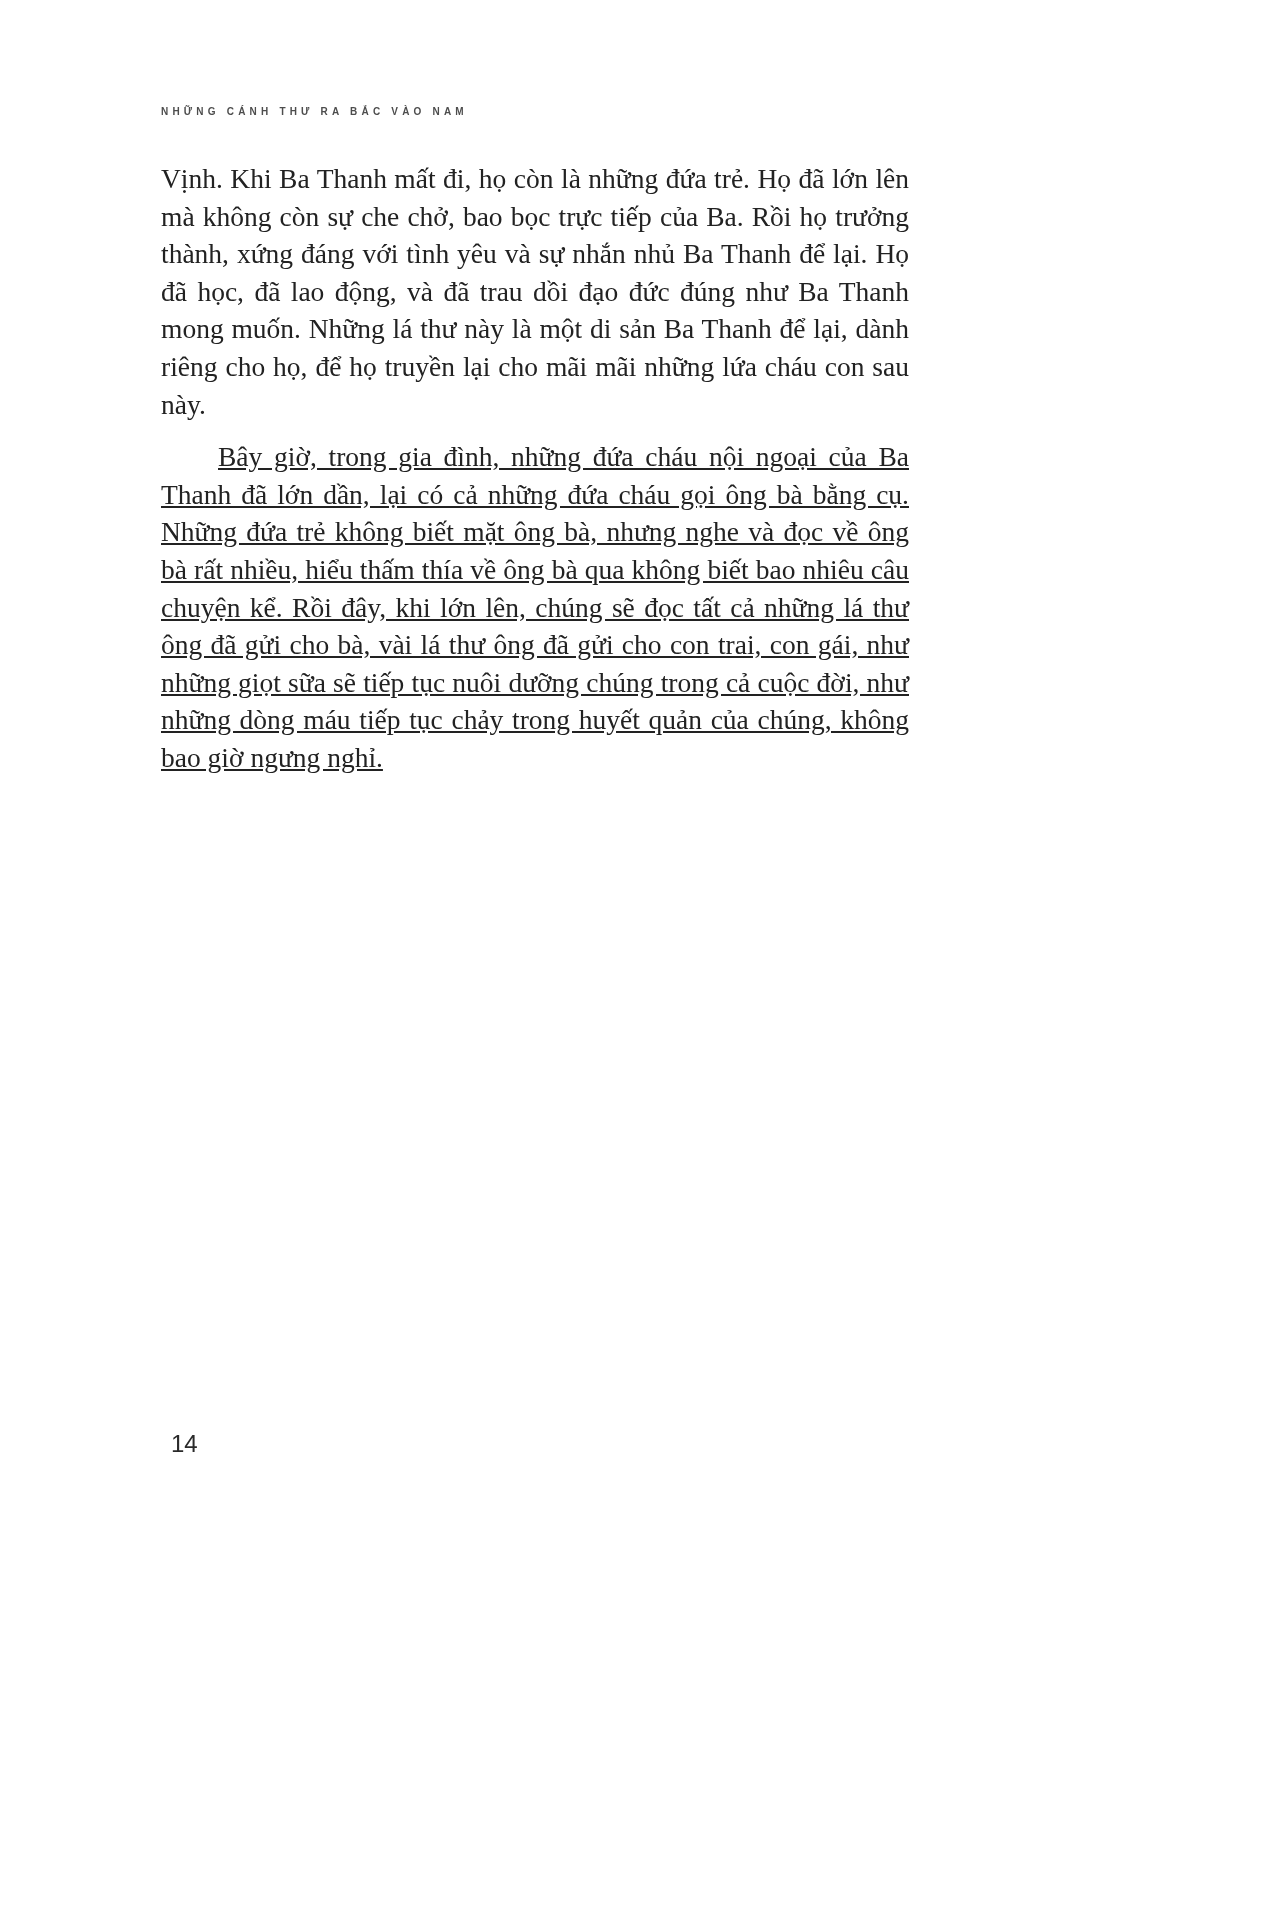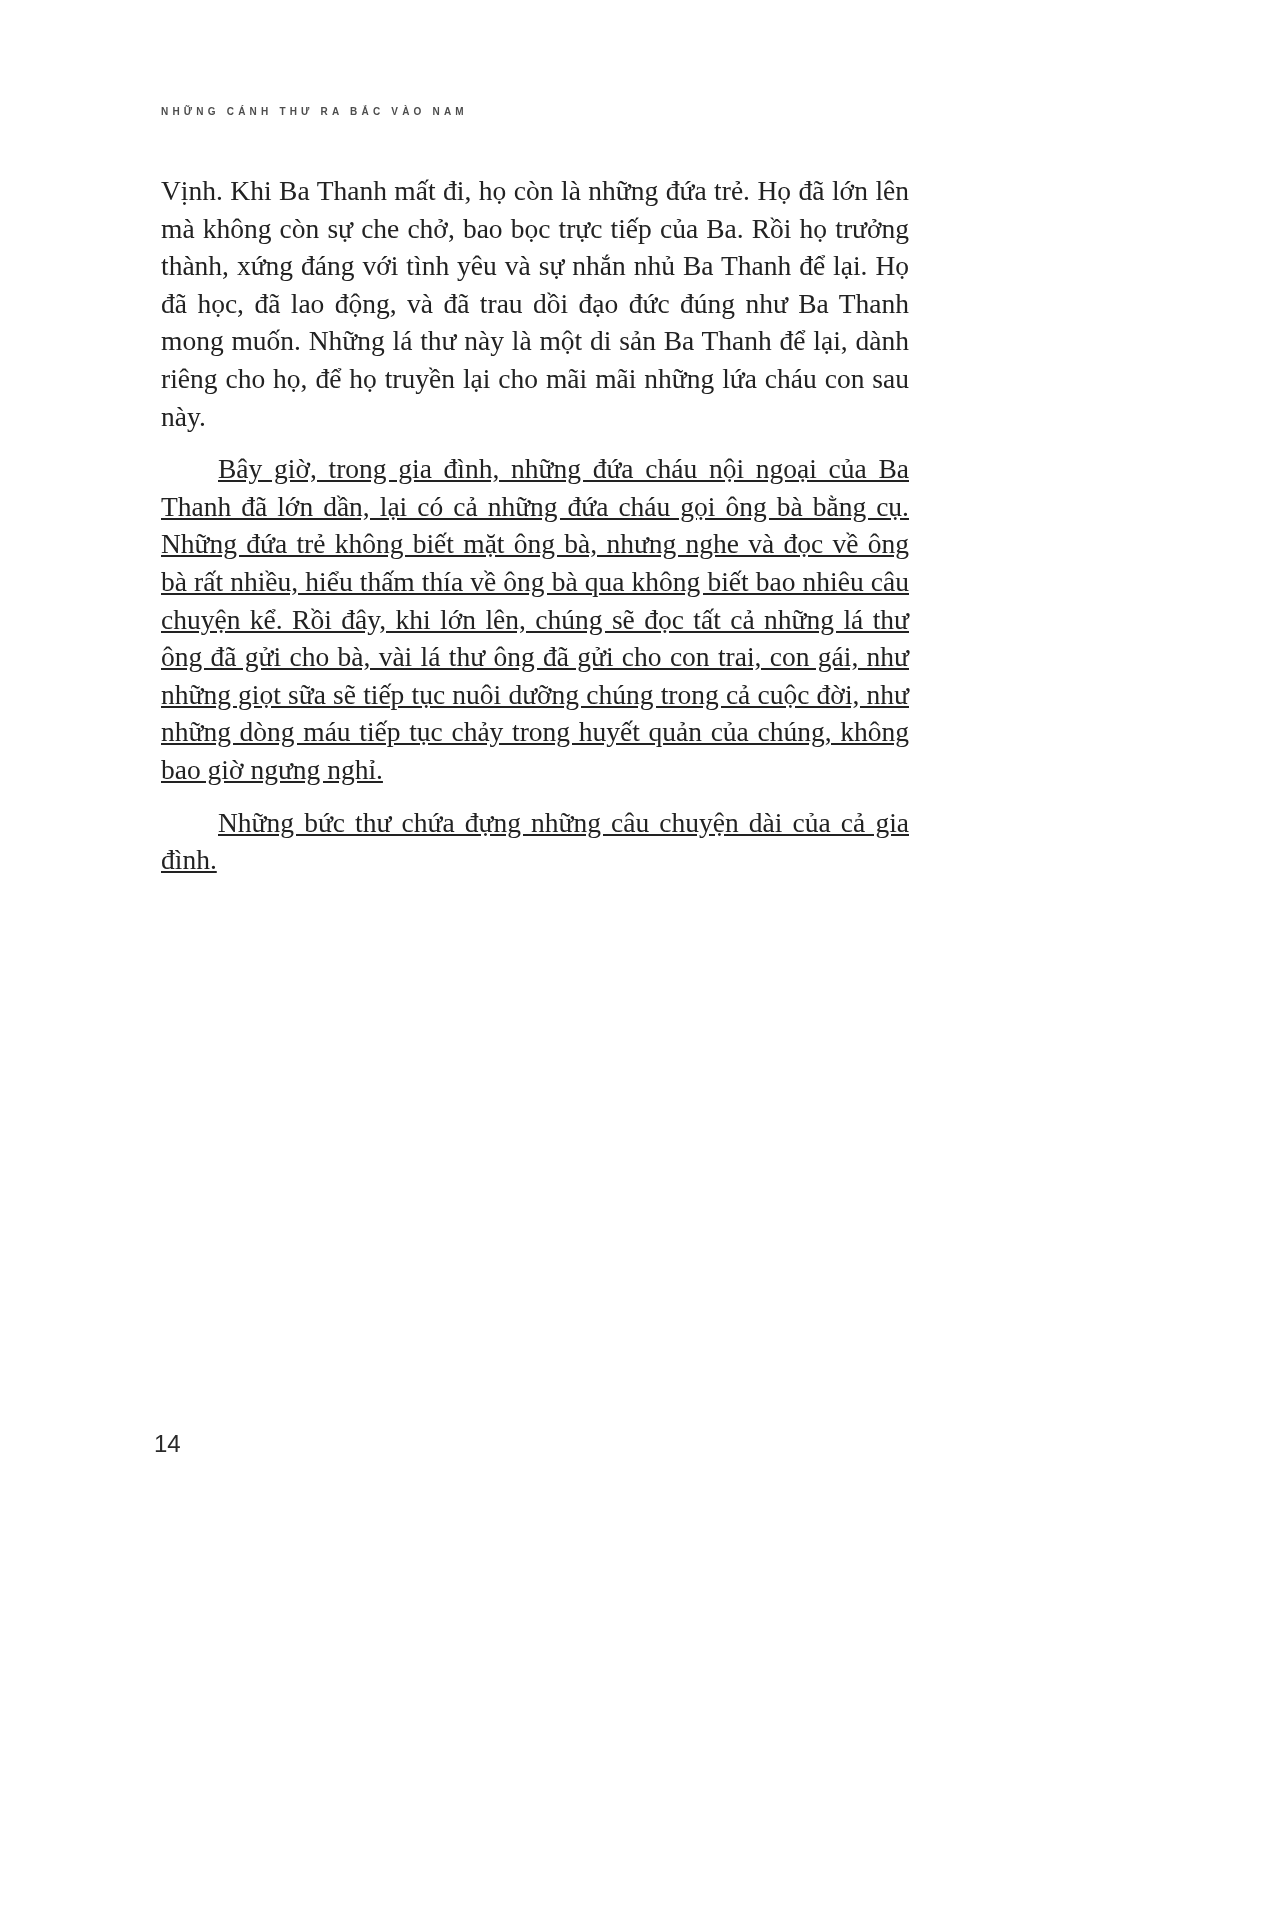--- a/index.html
+++ b/index.html
@@ -31,43 +31,42 @@
     top: 160px;
     left: 161px;
     width: 748px;
     font-size: 27.5px;
     line-height: 37.6px;
     text-align: justify;
     text-justify: inter-word;
     color: #222222;
   }
   .para {
-    margin: 12px 0 15px 0;
+    margin: 0 0 15px 0;
   }
   .para.indent {
     text-indent: 57px;
     text-decoration: underline;
   }
   .page-number {
     position: absolute;
     top: 1430px;
-    left: 154px;
+    left: 171px;
     font-family: "Liberation Sans", sans-serif;
     font-size: 24px;
     color: #2a2a2a;
   }
 </style>
 </head>
 <body>
 
 <div class="page">
 
   <header class="running-header">NHỮNG CÁNH THƯ RA BẮC VÀO NAM</header>
 
   <main class="body-text">
     <p class="para">Vịnh. Khi Ba Thanh mất đi, họ còn là những đứa trẻ. Họ đã lớn lên mà không còn sự che chở, bao bọc trực tiếp của Ba. Rồi họ trưởng thành, xứng đáng với tình yêu và sự nhắn nhủ Ba Thanh để lại. Họ đã học, đã lao động, và đã trau dồi đạo đức đúng như Ba Thanh mong muốn. Những lá thư này là một di sản Ba Thanh để lại, dành riêng cho họ, để họ truyền lại cho mãi mãi những lứa cháu con sau này.</p>
     <p class="para indent">Bây giờ, trong gia đình, những đứa cháu nội ngoại của Ba Thanh đã lớn dần, lại có cả những đứa cháu gọi ông bà bằng cụ. Những đứa trẻ không biết mặt ông bà, nhưng nghe và đọc về ông bà rất nhiều, hiểu thấm thía về ông bà qua không biết bao nhiêu câu chuyện kể. Rồi đây, khi lớn lên, chúng sẽ đọc tất cả những lá thư ông đã gửi cho bà, vài lá thư ông đã gửi cho con trai, con gái, như những giọt sữa sẽ tiếp tục nuôi dưỡng chúng trong cả cuộc đời, như những dòng máu tiếp tục chảy trong huyết quản của chúng, không bao giờ ngưng nghỉ.</p>
-    <p class="para indent">Những bức thư chứa đựng những câu chuyện dài của cả gia đình.</p>
   </main>
 
   <footer class="page-number">14</footer>
 
 </div>
 
 </body></html>

